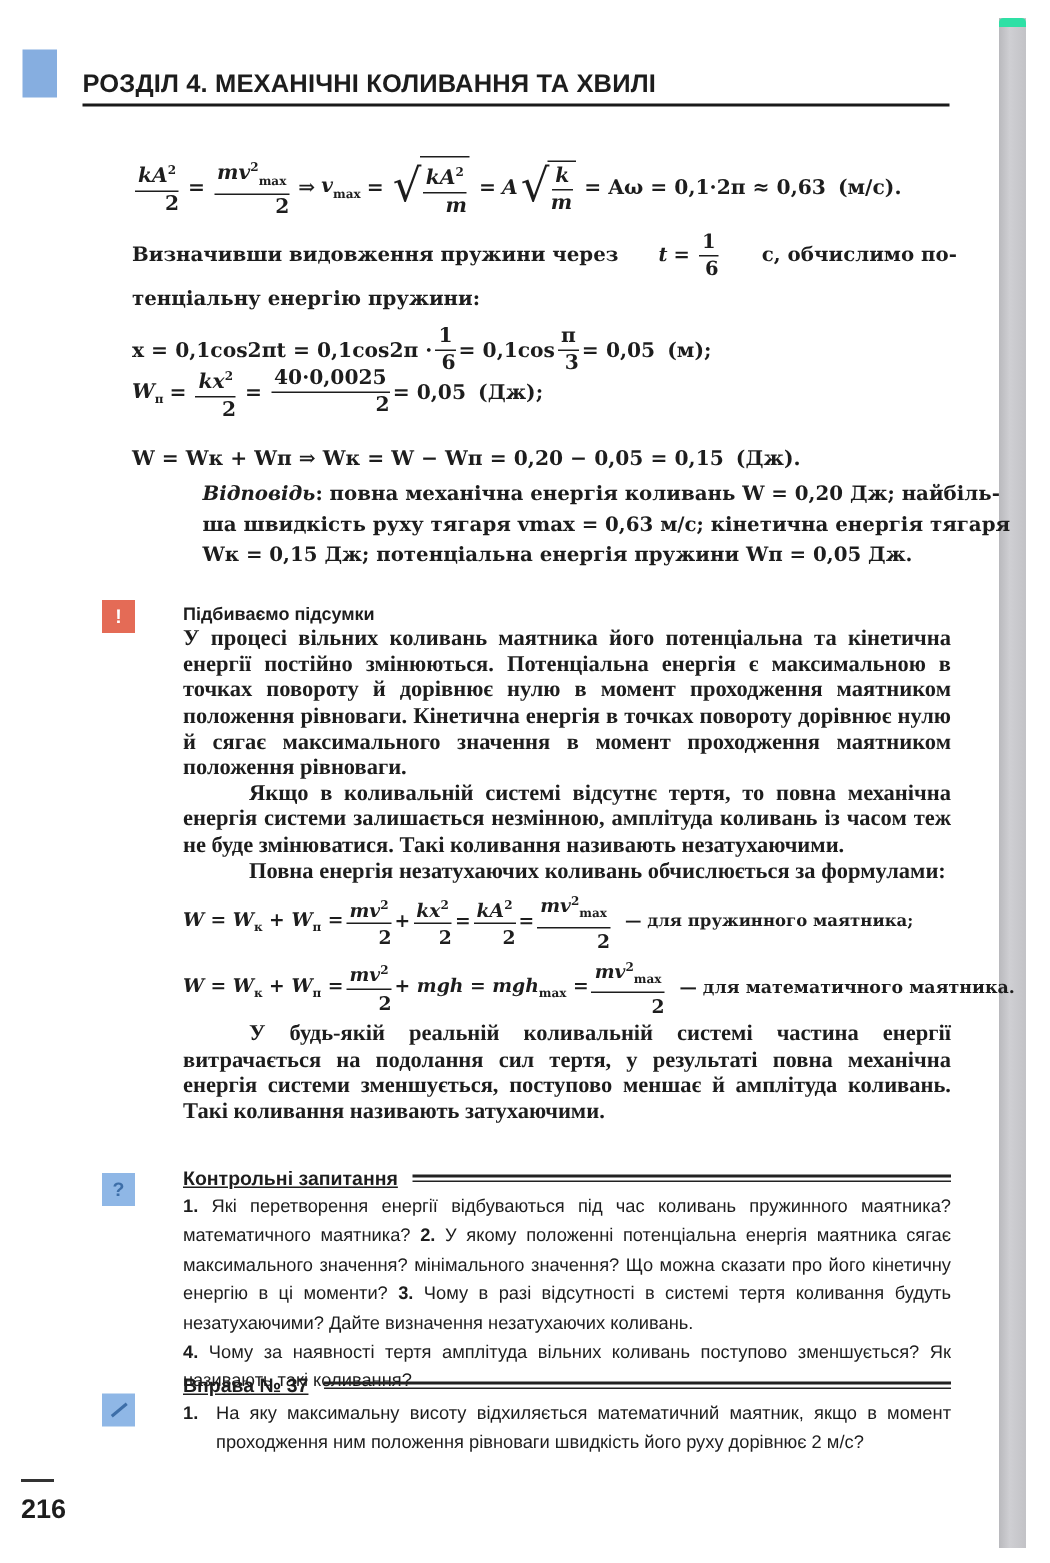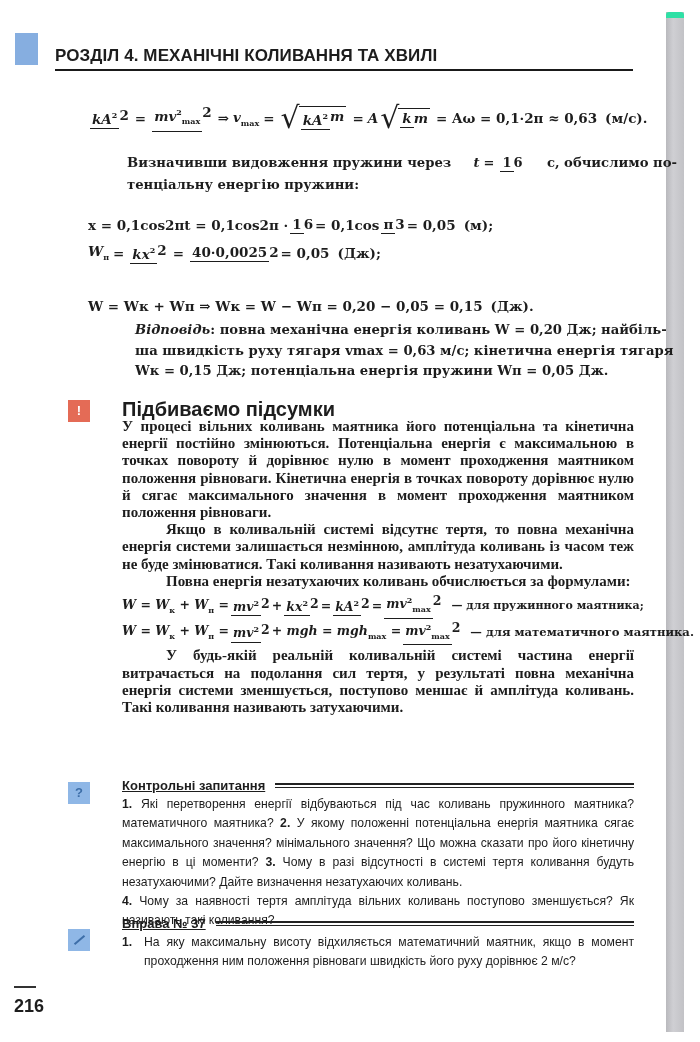--- a/index.html
+++ b/index.html
@@ -12,37 +12,37 @@
 
   .side-bar { position: absolute; left: 666px; top: 12px; width: 18px; height: 1020px; background: linear-gradient(90deg,#b9b9bd,#cfcfd3 40%,#c2c2c6); }
   .side-bar .cap { position: absolute; top: 0; left: 0; width: 18px; height: 6px; background: #2ee0a5; border-radius: 3px 3px 0 0; }
 
   .content { position: absolute; left: 88px; width: 550px; }
   .serif { font-family: "DejaVu Serif", serif; font-size: 13.2px; line-height: 20px; }
   .b { font-weight: bold; }
   i, .it { font-style: italic; }
 
   .math { font-family: "DejaVu Serif", serif; font-weight: bold; font-size: 13.5px; display: flex; align-items: center; white-space: nowrap; }
-  .frac { display: inline-flex; align-items: flex-start; margin: 0 2px; vertical-align: middle; }
+  .frac { display: inline-flex; flex-direction: column; align-items: flex-end; margin: 0 2px; vertical-align: middle; }
   .frac .num { border-bottom: 1px solid #1d1d1d; padding: 0 2px; line-height: 17px; }
   .frac .den { line-height: 17px; }
   sub, sup { font-size: 8px; font-weight: bold; }
   .sqrt { display: inline-flex; align-items: center; margin: 0 2px; }
   .sqrt .rad { font-size: 30px; font-weight: normal; line-height: 30px; margin-right: -1px; }
   .sqrt .under { border-top: 1px solid #1d1d1d; padding-top: 1px; }
   .op { margin: 0 4px; }
 
   .icon-box { position: absolute; width: 22px; height: 22px; }
   .icon-red { left: 68px; top: 400px; background: #e46b56; color: #fff; font-family: "Liberation Sans", sans-serif; font-weight: bold; text-align: center; line-height: 22px; font-size: 13px; }
   .icon-blue { left: 68px; top: 782px; background: #8fb7e6; color: #3d6ea8; text-align: center; line-height: 22px; font-weight: bold; font-family: "Liberation Sans", sans-serif; font-size: 13px; }
   .icon-pencil { left: 68px; top: 929px; background: #8fb7e6; }
   .icon-pencil::after { content: ""; position: absolute; left: 5px; top: 10px; width: 13px; height: 2px; background: #3d6ea8; transform: rotate(-40deg); }
 
   .summary { position: absolute; left: 122px; width: 512px; }
-  .summary-title { font-family: "Liberation Sans", sans-serif; font-weight: bold; font-size: 20px; line-height: 18px; }
+  .summary-title { font-family: "Liberation Sans", sans-serif; font-weight: bold; font-size: 12px; line-height: 18px; }
   .summary p { font-family: Liberation Serif, serif; font-weight: bold; font-size: 15px; line-height: 17.2px; text-align: justify; }
   .summary p.indent { text-indent: 44px; }
 
   .section-head { display: flex; align-items: center; text-decoration: underline; }
   .section-head .title { font-family: "Liberation Sans", sans-serif; font-weight: bold; font-size: 13px; margin-right: 10px; white-space: nowrap; }
   .section-head .rule { flex: 1; height: 5px; border-top: 2px solid #222; border-bottom: 1.5px solid #222; }
   .sans-text { font-family: "Liberation Sans", sans-serif; font-size: 12.2px; line-height: 19.4px; text-align: justify; }
   .sans-text b { font-weight: bold; }
 
   .page-num { position: absolute; left: 14px; top: 996px; font-family: "Liberation Sans", sans-serif; font-weight: bold; font-size: 18px; }
@@ -87,21 +87,21 @@
         <span class="under"><span class="frac">
             <span class="num"><i>k</i></span>
             <span class="den"><i>m</i></span>
           </span></span>
       </span>
     <span style="margin-left:4px;">= Aω = 0,1·2π ≈ 0,63</span>
     <span style="margin-left:8px;">(м/с).</span>
   </div>
 </div>
 
-<div class="content serif b" style="top:153px;margin-left:39px;">
+<div class="content serif b" style="top:153px;">
   <div style="display:flex;align-items:center;justify-content:space-between;">
     <span>Визначивши видовження пружини через</span>
     <span class="math" style="font-size:13px;">
         <i>t</i>
         <span class="op">=</span>
         <span class="frac">
           <span class="num">1</span>
           <span class="den">6</span>
         </span>
       </span>

